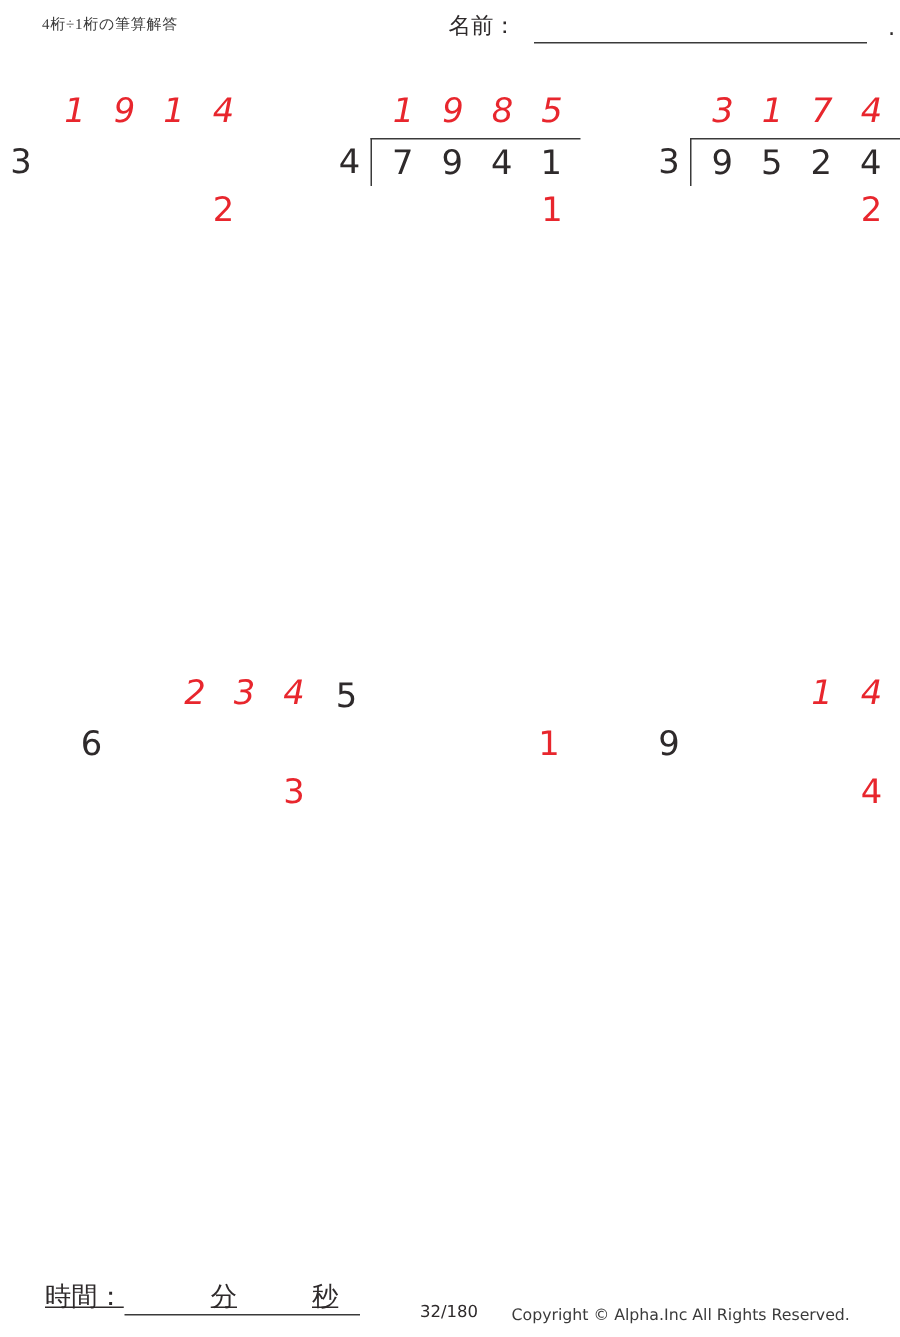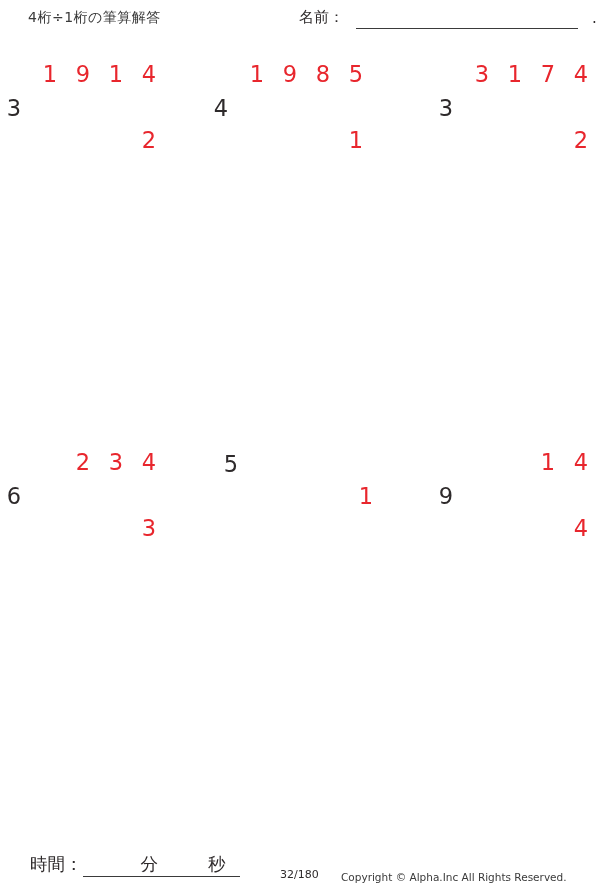--- a/index.html
+++ b/index.html
@@ -6,68 +6,68 @@
   html,body { width:600px; height:891px; background:#ffffff; overflow:hidden; }
   body {
     font-family:"DejaVu Sans","Liberation Sans",sans-serif;
     color:#2e2a2b;
     position:relative;
   }
 
   
   .sheet-title {
     position:absolute; left:28px; top:9px;
-    font-size:14px; color:#3a3a3a; letter-spacing:0.5px;
+    font-size:10px; color:#3a3a3a; letter-spacing:0.5px;font-family:Liberation Serif, serif;
   }
   .name-area {
     position:absolute; left:299px; top:8px;
     display:flex; align-items:flex-end;
     font-size:15px; color:#2e2a2b;gap:12px;
   }
   .name-label { padding-bottom:2px; }
   .name-line {
     display:inline-block; width:222px; height:20px;
     border-bottom:1.2px solid #3a3a3a;
   }
   .name-period { padding-bottom:2px; margin-left:2px; }
 
   
   .problem { position:absolute; width:190px; }
   .cell {
     display:inline-block; width:33px; height:28px; line-height:28px;
     text-align:center; font-size:22.5px; vertical-align:top;
   }
   .q-row, .r-row { margin-left:33.5px; white-space:nowrap; }
-  .q-row { margin-bottom:4px; }
+  .q-row { margin-bottom:4px;font-style:italic; }
   .q-row .cell, .r-row .cell { color:#e8262d; }
   .m-row { display:flex; align-items:stretch; white-space:nowrap; }
   .divisor-cell {
     width:28px; font-size:22.5px; line-height:32px;
     text-align:center; color:#2e2a2b; align-self:flex-end;
   }
   .dividend-box {
     border-left:1.5px solid #3a3a3a;
     border-top:1.5px solid #3a3a3a;
     padding:2px 3px 1px 4px;
   }
   .r-row { margin-top:2px; }
 
   
   .p0 { left:0px;   top:60px; }
-  .p1 { left:207px; top:60px; }
+  .p1 { left:219px; top:60px; }
   .p2 { left:432px; top:60px; }
-  .p3 { left:0px;   top:448px; }
+  .p3 { left:0px;   top:448px;padding-left:47px; }
   .p4 { left:217px; top:448px; }
   .p5 { left:432px; top:448px; }
 
   
   .time-area {
     position:absolute; left:30px; top:852px;
     display:flex; align-items:flex-end;
-    font-size:17.5px; color:#2e2a2b;
+    font-size:17.5px; color:#2e2a2b;text-decoration:underline;
   }
   .time-label { padding-bottom:1px; }
   .time-line {
     display:flex; align-items:flex-end;
     border-bottom:1.3px solid #3a3a3a; height:24px;
   }
   .time-spacer-1 { display:inline-block; width:58px; }
   .time-spacer-2 { display:inline-block; width:50px; }
   .time-spacer-3 { display:inline-block; width:14px; }
   .page-number {
@@ -95,28 +95,30 @@
   <div class="m-row">
     <div class="divisor-cell">3</div>
   </div>
   <div class="r-row"><span class="cell"></span><span class="cell"></span><span class="cell"></span><span class="cell">2</span></div>
 </div>
 
 <div class="problem p1">
   <div class="q-row"><span class="cell">1</span><span class="cell">9</span><span class="cell">8</span><span class="cell">5</span></div>
   <div class="m-row">
     <div class="divisor-cell">4</div>
+    <div class="dividend-box"><span class="cell">7</span><span class="cell">9</span><span class="cell">4</span><span class="cell">1</span></div>
   </div>
   <div class="r-row"><span class="cell"></span><span class="cell"></span><span class="cell"></span><span class="cell">1</span></div>
 </div>
 
 <div class="problem p2">
   <div class="q-row"><span class="cell">3</span><span class="cell">1</span><span class="cell">7</span><span class="cell">4</span></div>
   <div class="m-row">
     <div class="divisor-cell">3</div>
+    <div class="dividend-box"><span class="cell">9</span><span class="cell">5</span><span class="cell">2</span><span class="cell">4</span></div>
   </div>
   <div class="r-row"><span class="cell"></span><span class="cell"></span><span class="cell"></span><span class="cell">2</span></div>
 </div>
 
 <div class="problem p3">
   <div class="q-row"><span class="cell"></span><span class="cell">2</span><span class="cell">3</span><span class="cell">4</span></div>
   <div class="m-row">
     <div class="divisor-cell">6</div>
   </div>
   <div class="r-row"><span class="cell"></span><span class="cell"></span><span class="cell"></span><span class="cell">3</span></div>

